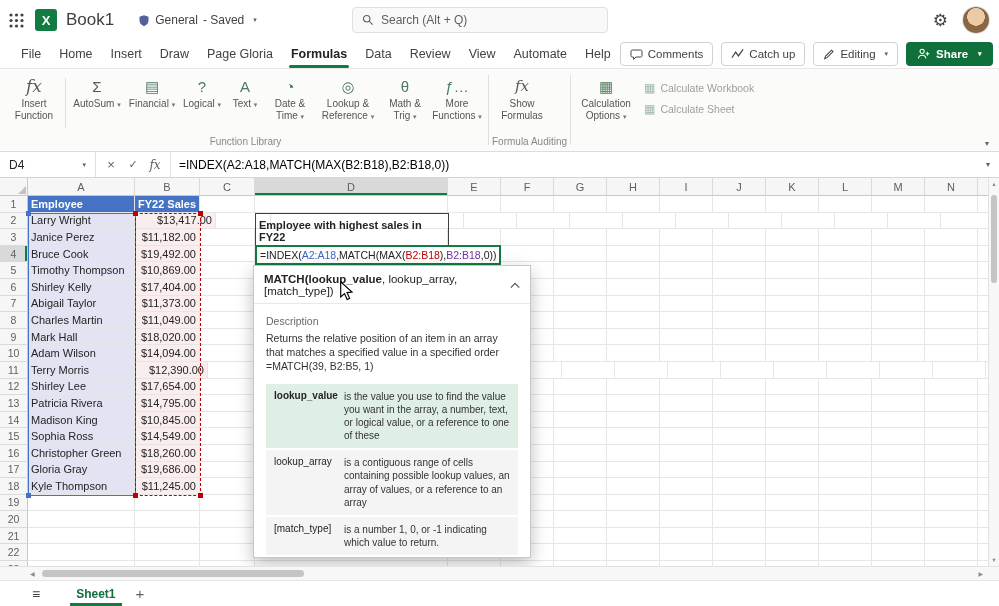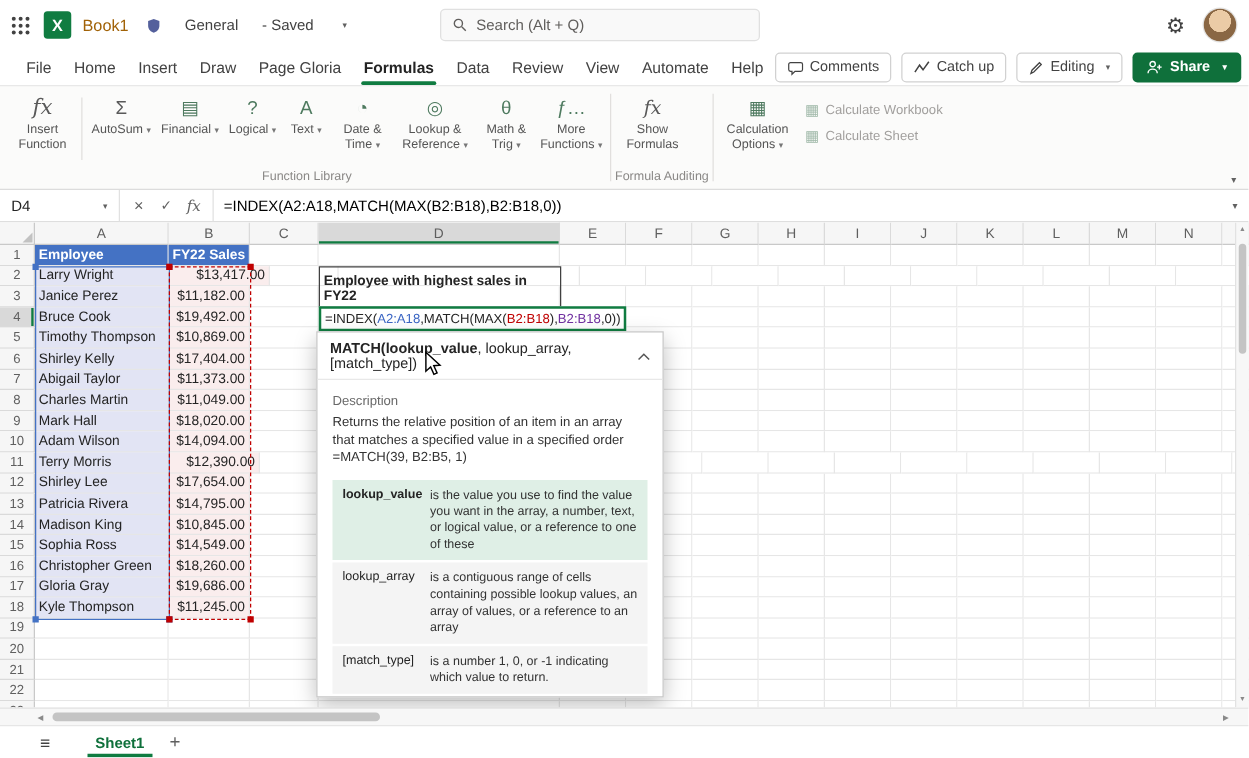--- a/index.html
+++ b/index.html
@@ -4,22 +4,22 @@
 <style>
 *{box-sizing:border-box;margin:0;padding:0}
 html,body{width:999px;height:606px}
 body{font-family:"Liberation Sans",sans-serif;background:#fff;overflow:hidden}
 .page{width:999px;height:606px;display:flex;flex-direction:column;overflow:hidden;background:#fff}
 
 
 .topbar{height:40px;flex:none;display:flex;align-items:center;position:relative;background:#fff}
 .waffle{width:32px;height:40px;display:flex;align-items:center;justify-content:center}
 .xl-tile{width:22px;height:22px;border-radius:3px;background:#107C41;color:#fff;font-weight:700;font-size:13px;display:flex;align-items:center;justify-content:center;margin:0 9px 0 3px}
-.doc-title{font-size:13px;color:#a16207;margin-right:14px}
-.sens{display:flex;align-items:center;gap:19px;font-size:12px;color:#424242}
+.doc-title{font-size:17px;color:#404040;margin-right:24px}
+.sens{display:flex;align-items:center;gap:5px;font-size:12px;color:#424242}
 .chev{font-size:7px;color:#616161;margin-left:4px}
 .searchbox{position:absolute;left:352px;top:7px;width:256px;height:26px;background:#F9F9F9;border:1px solid #E0E0E0;border-radius:4px;display:flex;align-items:center;gap:7px;padding:0 9px;font-size:12px;color:#605E5C}
 .top-right{position:absolute;right:10px;top:0;height:40px;display:flex;align-items:center;gap:15px}
 .gear{font-size:17px;color:#424242;line-height:1}
 .avatar{width:26px;height:26px;border-radius:50%;background:radial-gradient(circle at 50% 38%,#EBCBA6 0 42%,#8A6744 43% 100%);box-shadow:0 0 0 1px #E3E3E3}
 
 
 .menubar{height:28px;flex:none;display:flex;align-items:stretch;padding-left:12px;background:#fff}
 .mtab{display:flex;align-items:center;padding:0 9px;font-size:12.5px;color:#424242;position:relative;white-space:nowrap}
 .mtab.active{color:#242424;font-weight:700}

